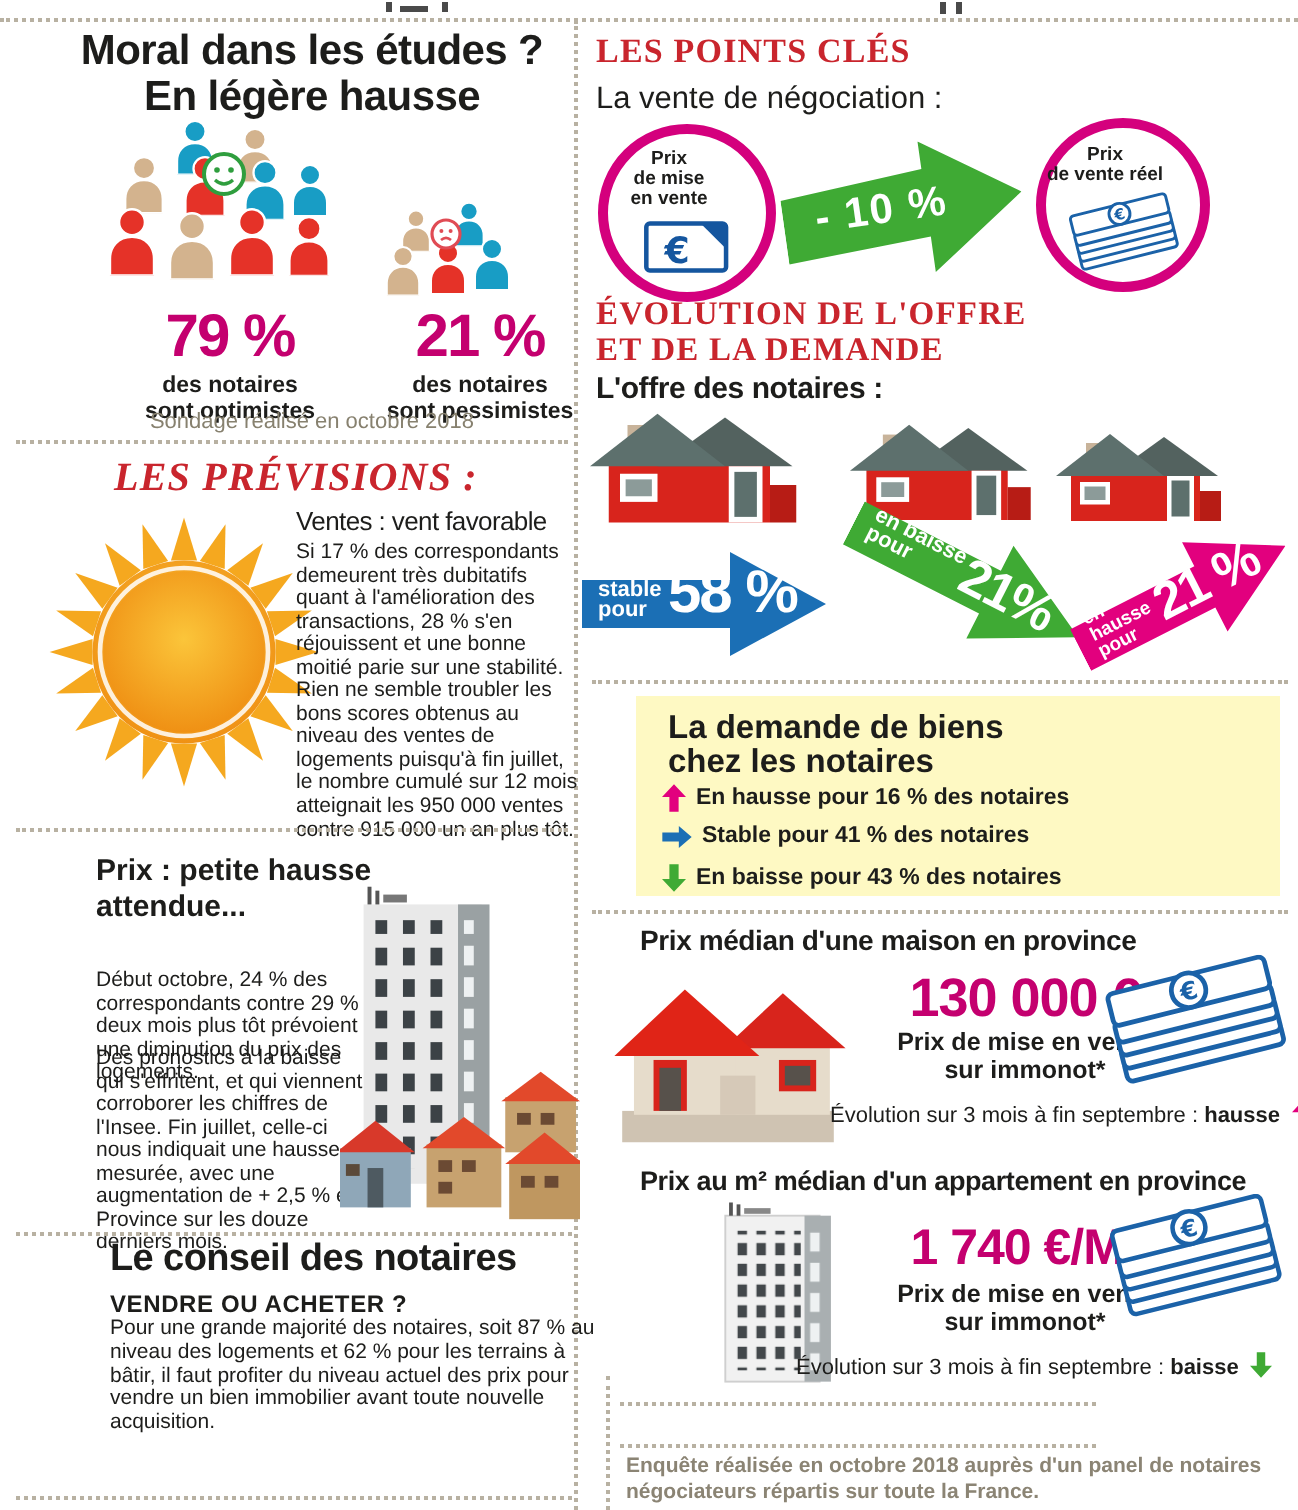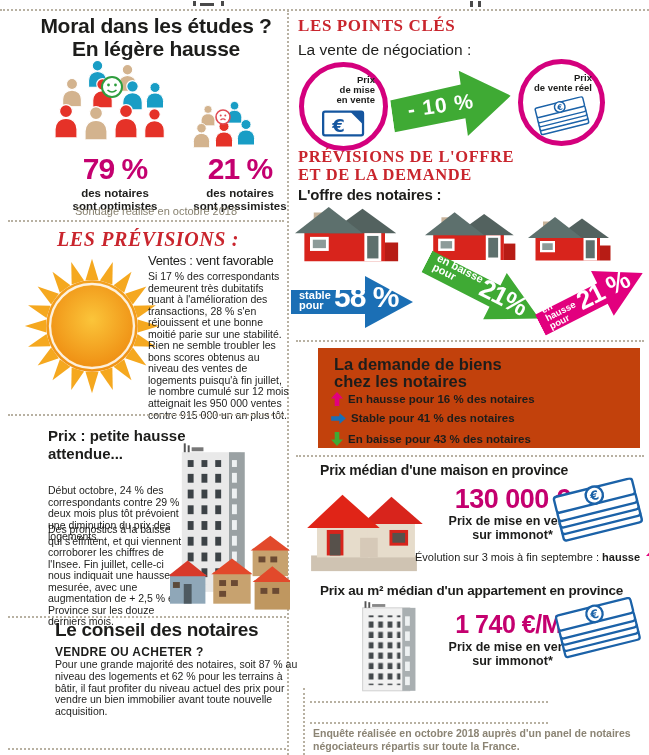--- a/index.html
+++ b/index.html
@@ -28,30 +28,30 @@
   .conseil-h{left:55px;top:619px;font-size:19px;font-weight:bold;letter-spacing:-.3px;}
   .conseil-s{left:55px;top:645px;font-size:12px;font-weight:bold;letter-spacing:.3px;}
   .conseil-p1{left:55px;top:659px;width:252px;line-height:1.12;}
   .conseil-p2{left:55px;top:705px;width:252px;line-height:1.12;}
   
   .points-h{left:298px;top:16px;font-size:17px;text-align:center;}
   .marge-s{left:298px;top:41px;font-size:15.5px;}
   .ring{position:absolute;border-radius:50%;border:5px solid #d4007d;background:#fff;box-sizing:border-box;}
   .ring-l{left:299px;top:62px;width:89px;height:89px;}
   .ring-r{left:518px;top:59px;width:87px;height:87px;}
-  .ring-txt{position:absolute;left:0;right:8px;font-size:9.5px;font-weight:bold;line-height:1.05;text-align:right;}
+  .ring-txt{position:absolute;left:0;right:18px;font-size:9.5px;font-weight:bold;line-height:1.05;text-align:center;}
   .big-arrow{left:392px;top:72px;width:120px;height:74px;transform:rotate(-8deg);}
   .big-arrow .txt{position:absolute;left:16px;top:20px;color:#fff;font-size:21px;font-weight:bold;letter-spacing:1px;}
   .evo-h{left:298px;top:148px;font-size:16.5px;line-height:1.12;}
   .offre-h{left:298px;top:186px;font-size:15px;font-weight:bold;letter-spacing:-.2px;}
   .oa{position:absolute;}
   .oa svg{position:absolute;left:0;top:0;}
   .oa-label{position:absolute;color:#fff;font-weight:bold;font-size:11px;line-height:.95;}
   .oa-value{position:absolute;color:#fff;font-weight:bold;letter-spacing:-1px;}
-  .demande-box{left:318px;top:348px;width:322px;height:100px;background:#c2410c;}
+  .demande-box{left:318px;top:348px;width:322px;height:100px;background:#fef9c3;}
   .demande-title{position:absolute;left:16px;top:8px;font-size:16.5px;font-weight:bold;line-height:1.05;}
   .d-item{position:absolute;left:13px;display:flex;align-items:center;gap:5px;font-size:11.5px;font-weight:bold;}
   .sec-h{font-size:14px;font-weight:bold;letter-spacing:-.2px;}
   .price{font-size:27px;font-weight:bold;color:#c4006f;letter-spacing:-.5px;text-align:center;}
   .price-lbl{font-size:12.5px;font-weight:bold;line-height:1.15;text-align:center;}
   .evo-row{font-size:11px;white-space:nowrap;}
   .evo-row .v{font-weight:bold;}
   .src{font-size:10.5px;font-weight:bold;color:#8b8474;}
   .frag{position:absolute;background:#4a4a4a;}
 </style>
@@ -293,21 +293,21 @@
   </div>
 
   <div class="ring ring-r">
     <div class="ring-txt pre" style="top:9px">Prix
 de vente réel</div>
     <svg style="position:absolute;left:11px;top:32px" width="56" height="40" viewBox="0 0 96 68">
         <use href="#money"></use>
       </svg>
   </div>
 
-  <div class="abs evo-h red-h pre">PRÉVISIONS DE L'OFFRE
+  <div class="abs evo-h red-h pre">ÉVOLUTION DE L'OFFRE
 ET DE LA DEMANDE</div>
   <div class="abs offre-h">L'offre des notaires :</div>
 
   <svg class="abs" style="left:295px;top:203px" width="105" height="64" viewBox="0 0 112 68">
       <use href="#house-offer"></use>
     </svg>
   <svg class="abs" style="left:425px;top:209px" width="92" height="56" viewBox="0 0 112 68">
       <use href="#house-offer"></use>
     </svg>
   <svg class="abs" style="left:528px;top:214px" width="84" height="51" viewBox="0 0 112 68">
@@ -387,20 +387,26 @@
   <div class="abs sec-h" style="left:320px;top:583px;font-size:13.5px">Prix au m² médian d'un appartement en province</div>
   <svg class="abs" style="left:357px;top:598px" width="66" height="97" viewBox="0 0 70 102">
       <use href="#apartment"></use>
     </svg>
   <div class="abs price" style="left:425px;top:610px;width:175px;font-size:25px">1 740 €/M²</div>
   <div class="abs price-lbl pre" style="left:425px;top:640px;width:175px">Prix de mise en vente
 sur immonot*</div>
   <svg class="abs" style="left:552px;top:597px" width="92" height="62" viewBox="0 0 96 68">
       <use href="#money"></use>
     </svg>
+  <div class="abs evo-row" style="left:398px;top:676px">
+    <span>Évolution sur 3 mois à fin septembre : </span><span class="v">baisse</span>
+    <svg width="11" height="13" viewBox="0 0 13 15" style="vertical-align:-2px;margin-left:3px">
+      <polygon points="4,0 9,0 9,8 13,8 6.5,15 0,8 4,8" fill="#3faa34"></polygon>
+      </svg>
+  </div>
 
   <div class="dv" style="left:303px;top:688px;height:67px"></div>
   <div class="dh" style="left:310px;top:701px;width:238px"></div>
   <div class="dh" style="left:310px;top:722px;width:238px"></div>
   <div class="abs src pre" style="left:313px;top:727px;line-height:1.25">Enquête réalisée en octobre 2018 auprès d'un panel de notaires
 négociateurs répartis sur toute la France.</div>
 
 </div>
 
 </body></html>

